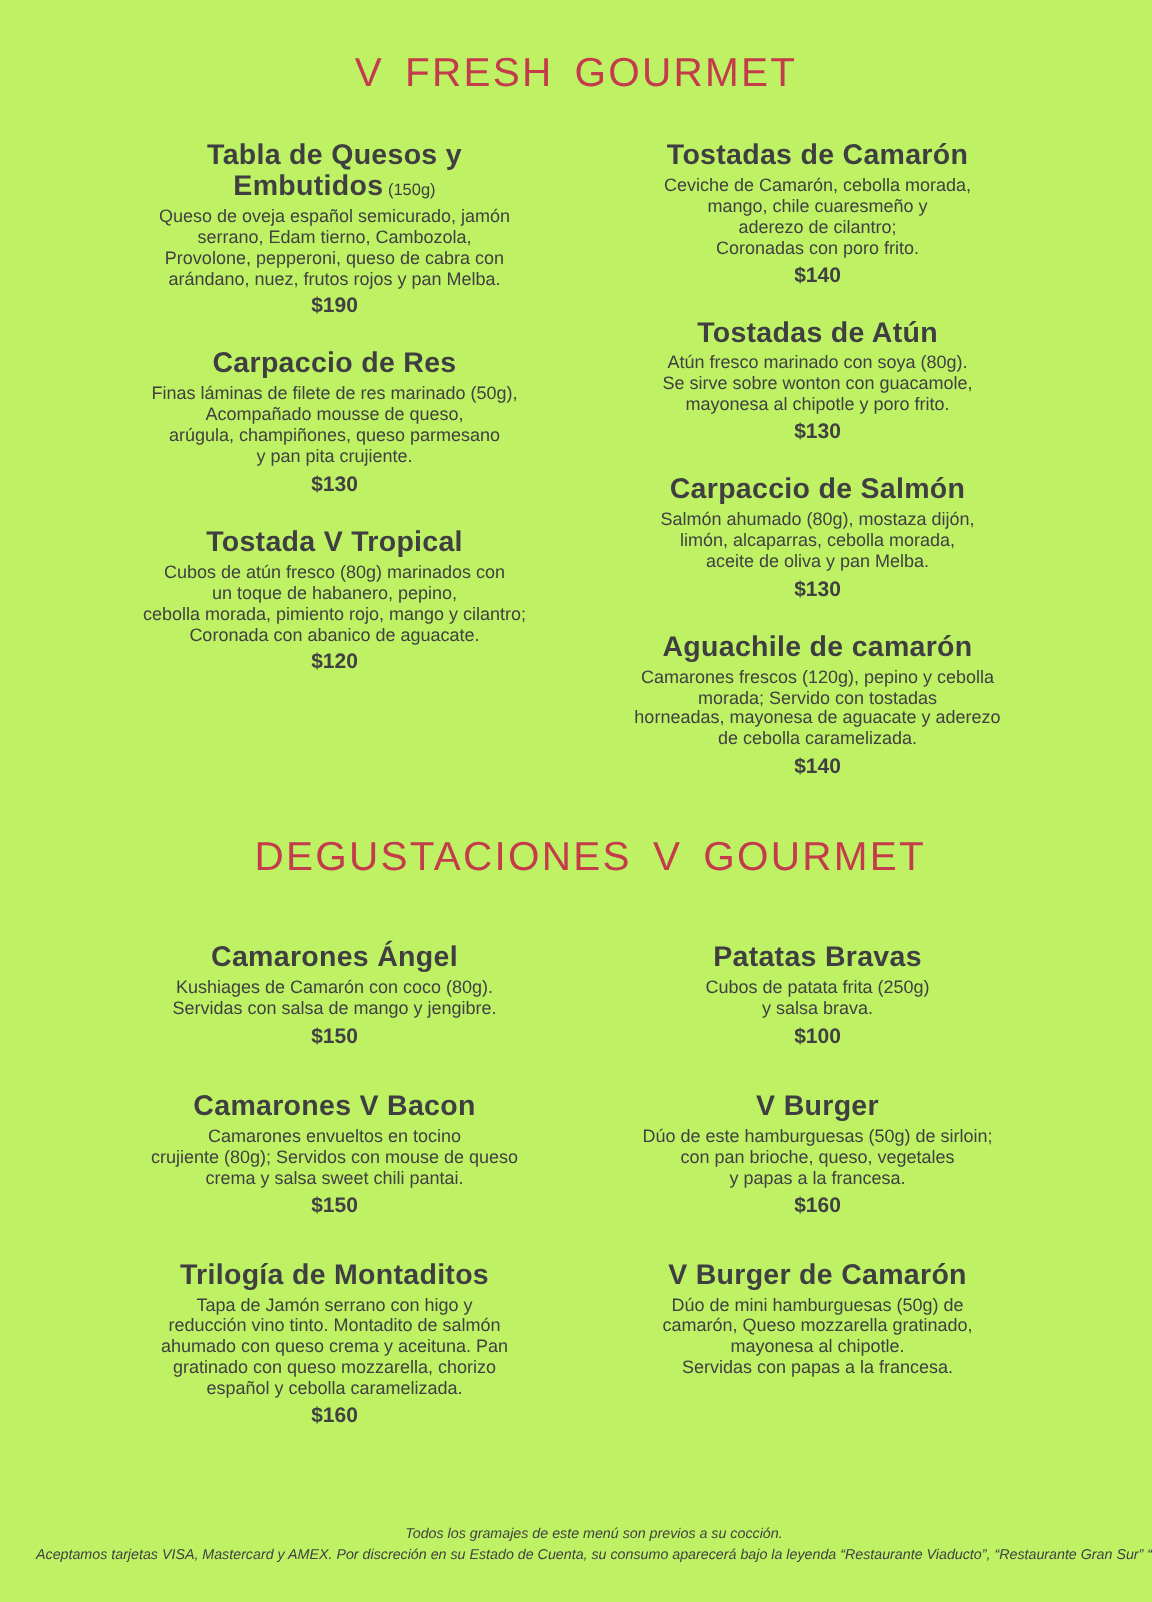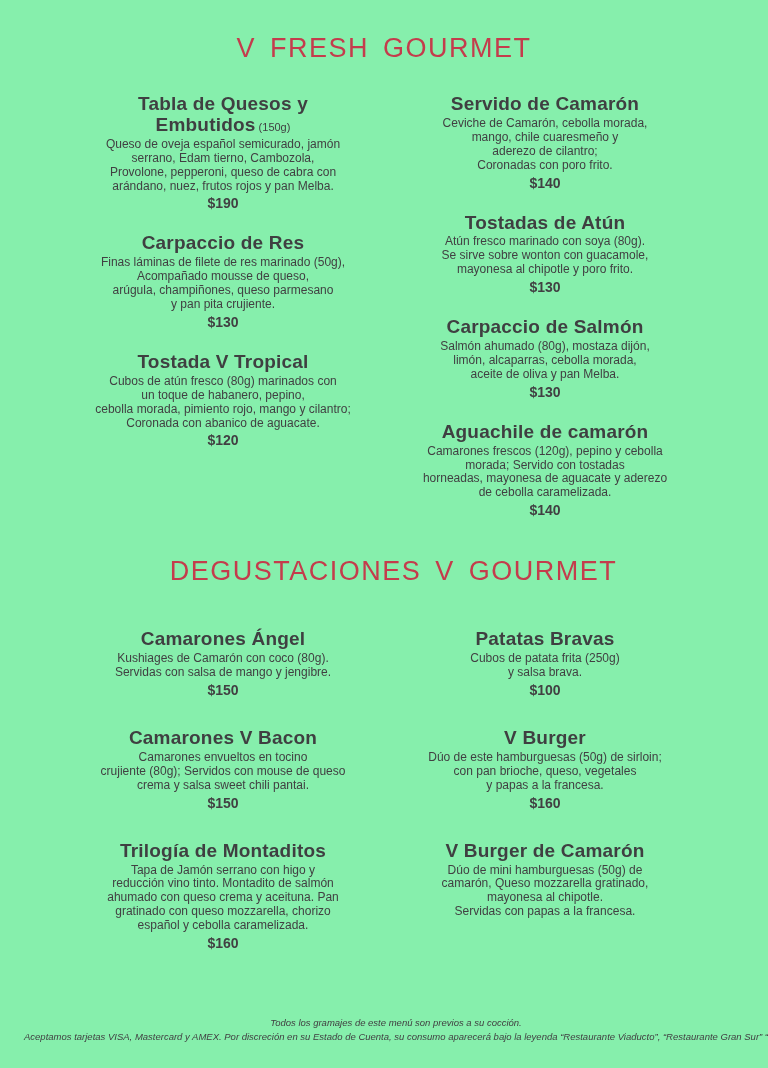--- a/index.html
+++ b/index.html
@@ -1,19 +1,19 @@
 <!DOCTYPE html>
 <html><head>
 <meta charset="utf-8">
 <style>
   html,body { margin:0; padding:0; background:#ffffff; }
   .page {
     position:relative;
     width:768px; height:1068px;
-    background:#86efac;
+    background:#bef264;
     font-family:"Liberation Sans", sans-serif;
     color:#414042;
     overflow:hidden;
     margin:0 auto;
   }
   .section-title {
     margin:0;
     text-align:center;
     color:#c43c4c;
     font-size:27px;
@@ -96,21 +96,21 @@
 un toque de habanero, pepino,
 cebolla morada, pimiento rojo, mango y cilantro;
 Coronada con abanico de aguacate.</p>
         <div class="item-price">$120</div>
       </div>
 
     </div>
     <div class="col">
 
       <div class="menu-item">
-        <h3 class="item-name">Servido de Camarón</h3>
+        <h3 class="item-name">Tostadas de Camarón</h3>
         <p class="item-desc">Ceviche de Camarón, cebolla morada,
 mango, chile cuaresmeño y
 aderezo de cilantro;
 Coronadas con poro frito.</p>
         <div class="item-price">$140</div>
       </div>
 
       <div class="menu-item">
         <h3 class="item-name">Tostadas de Atún</h3>
         <p class="item-desc">Atún fresco marinado con soya (80g).

